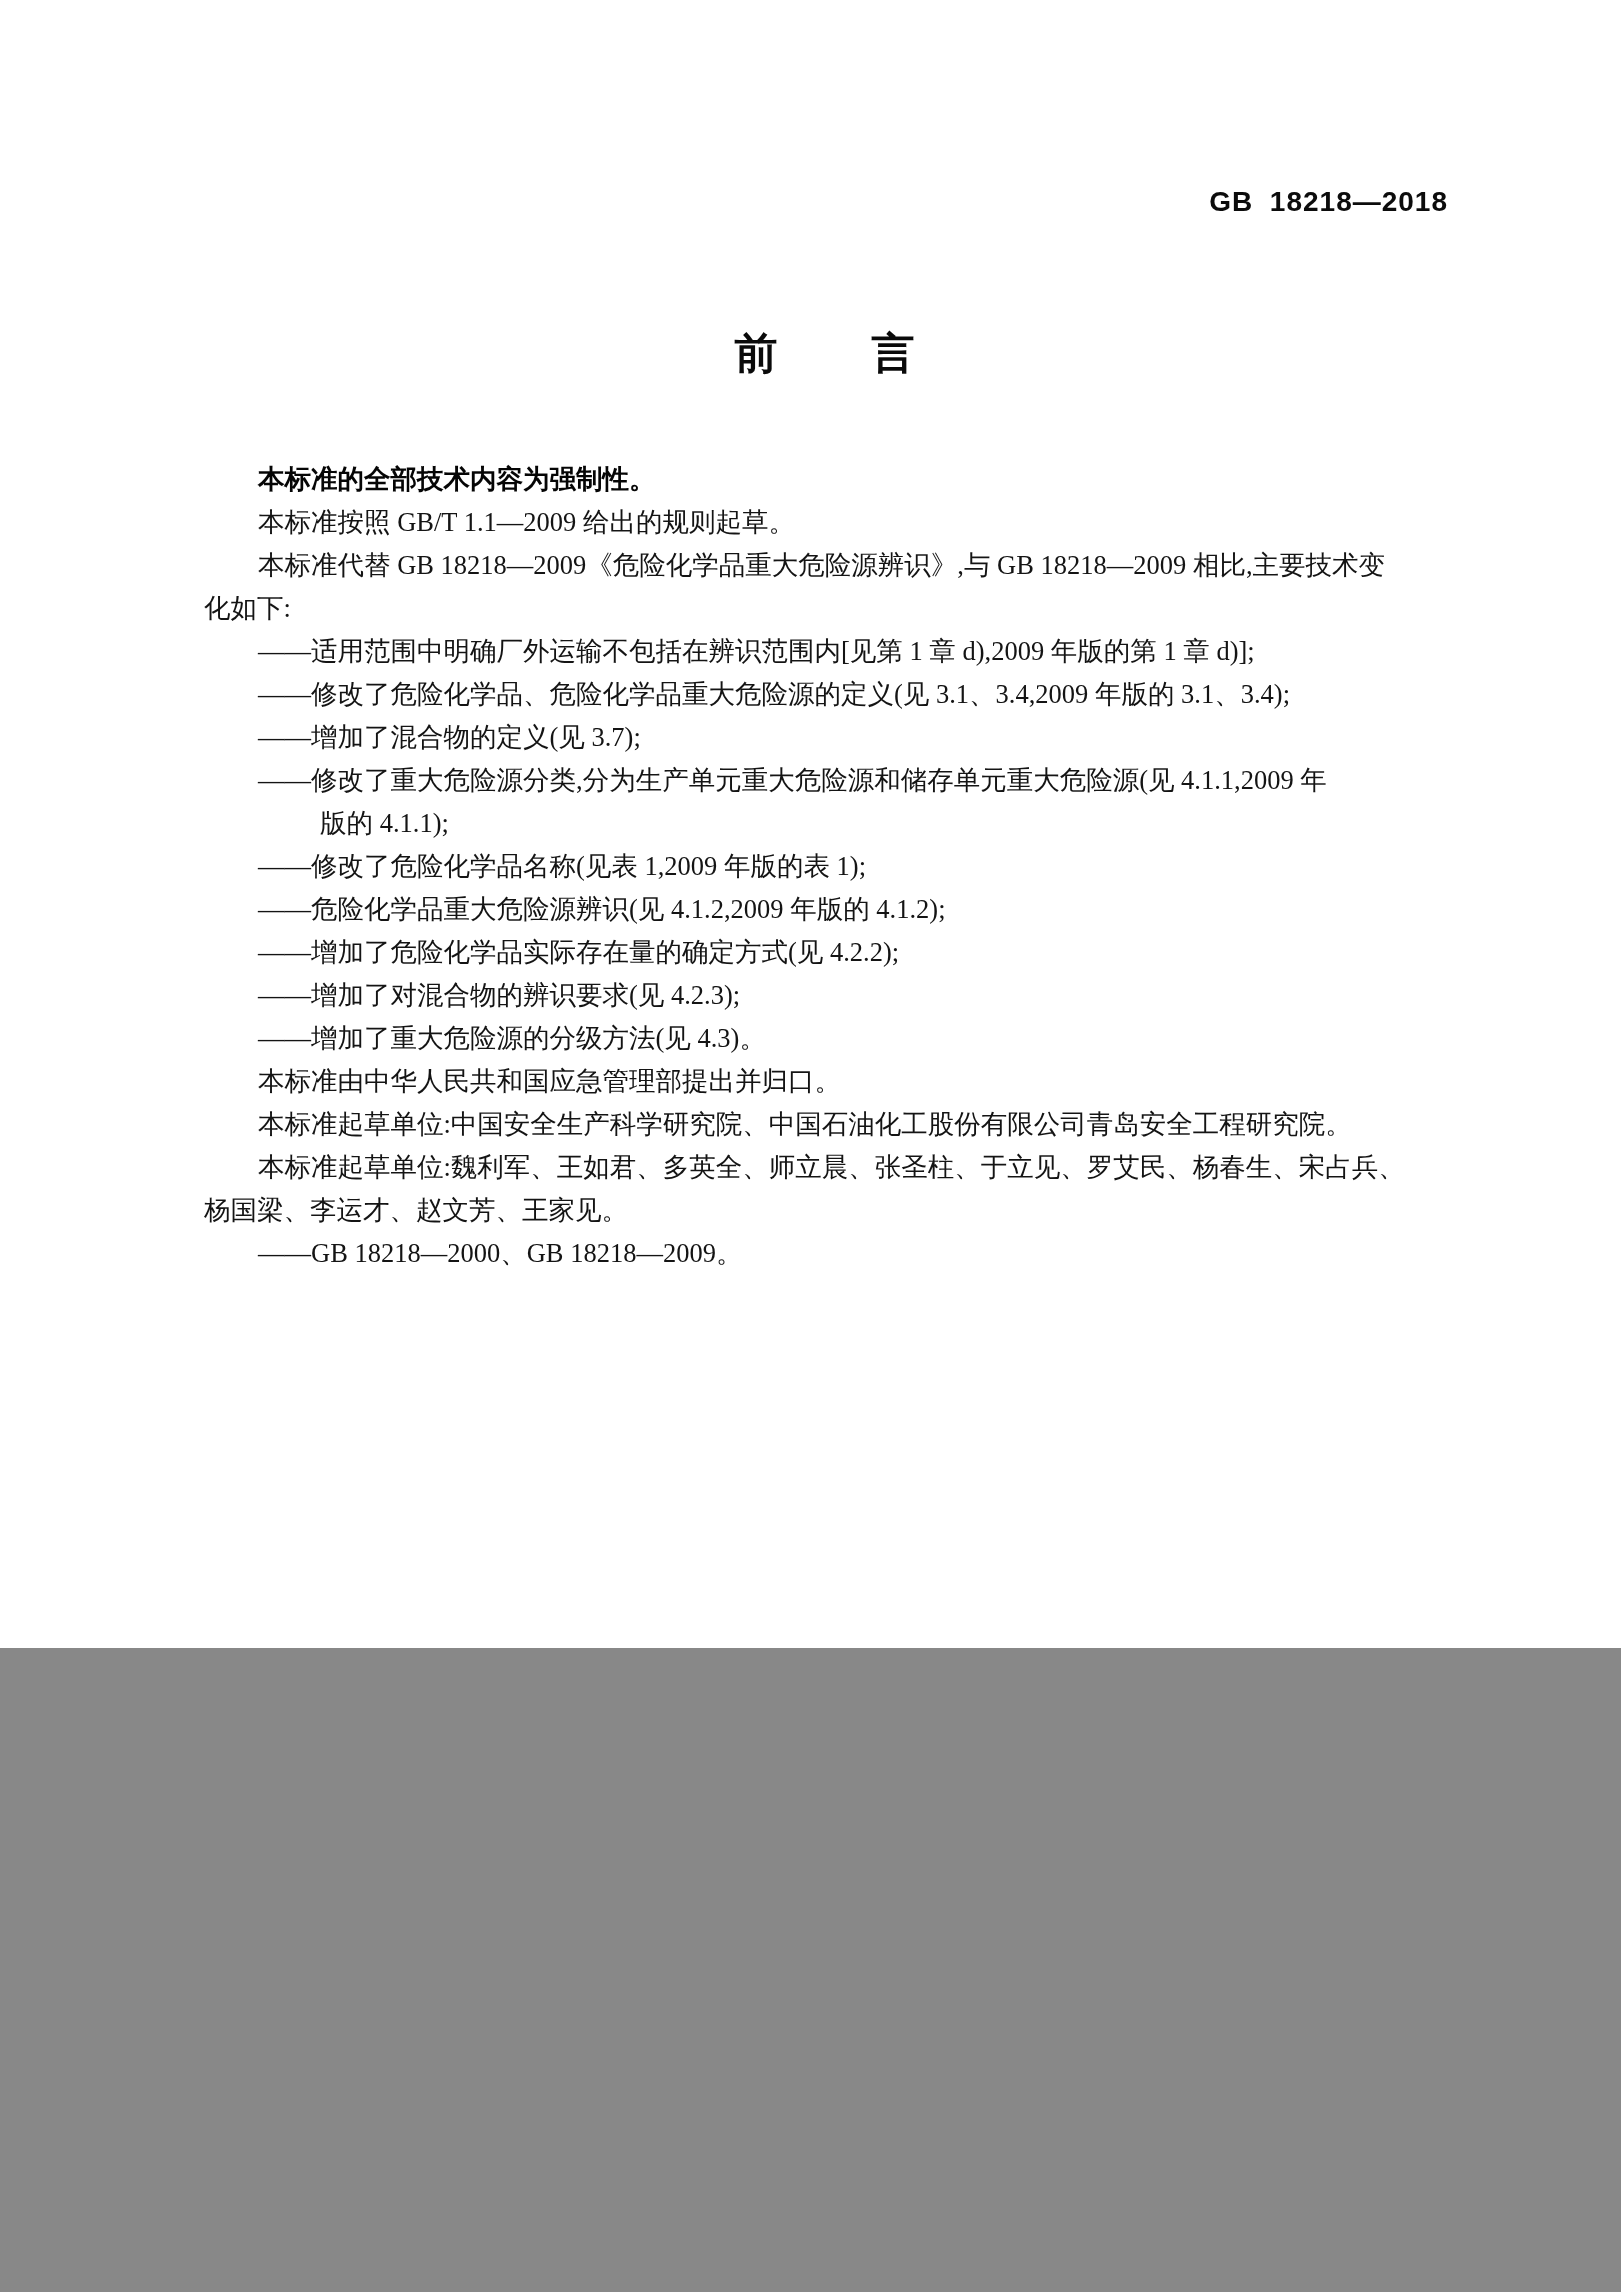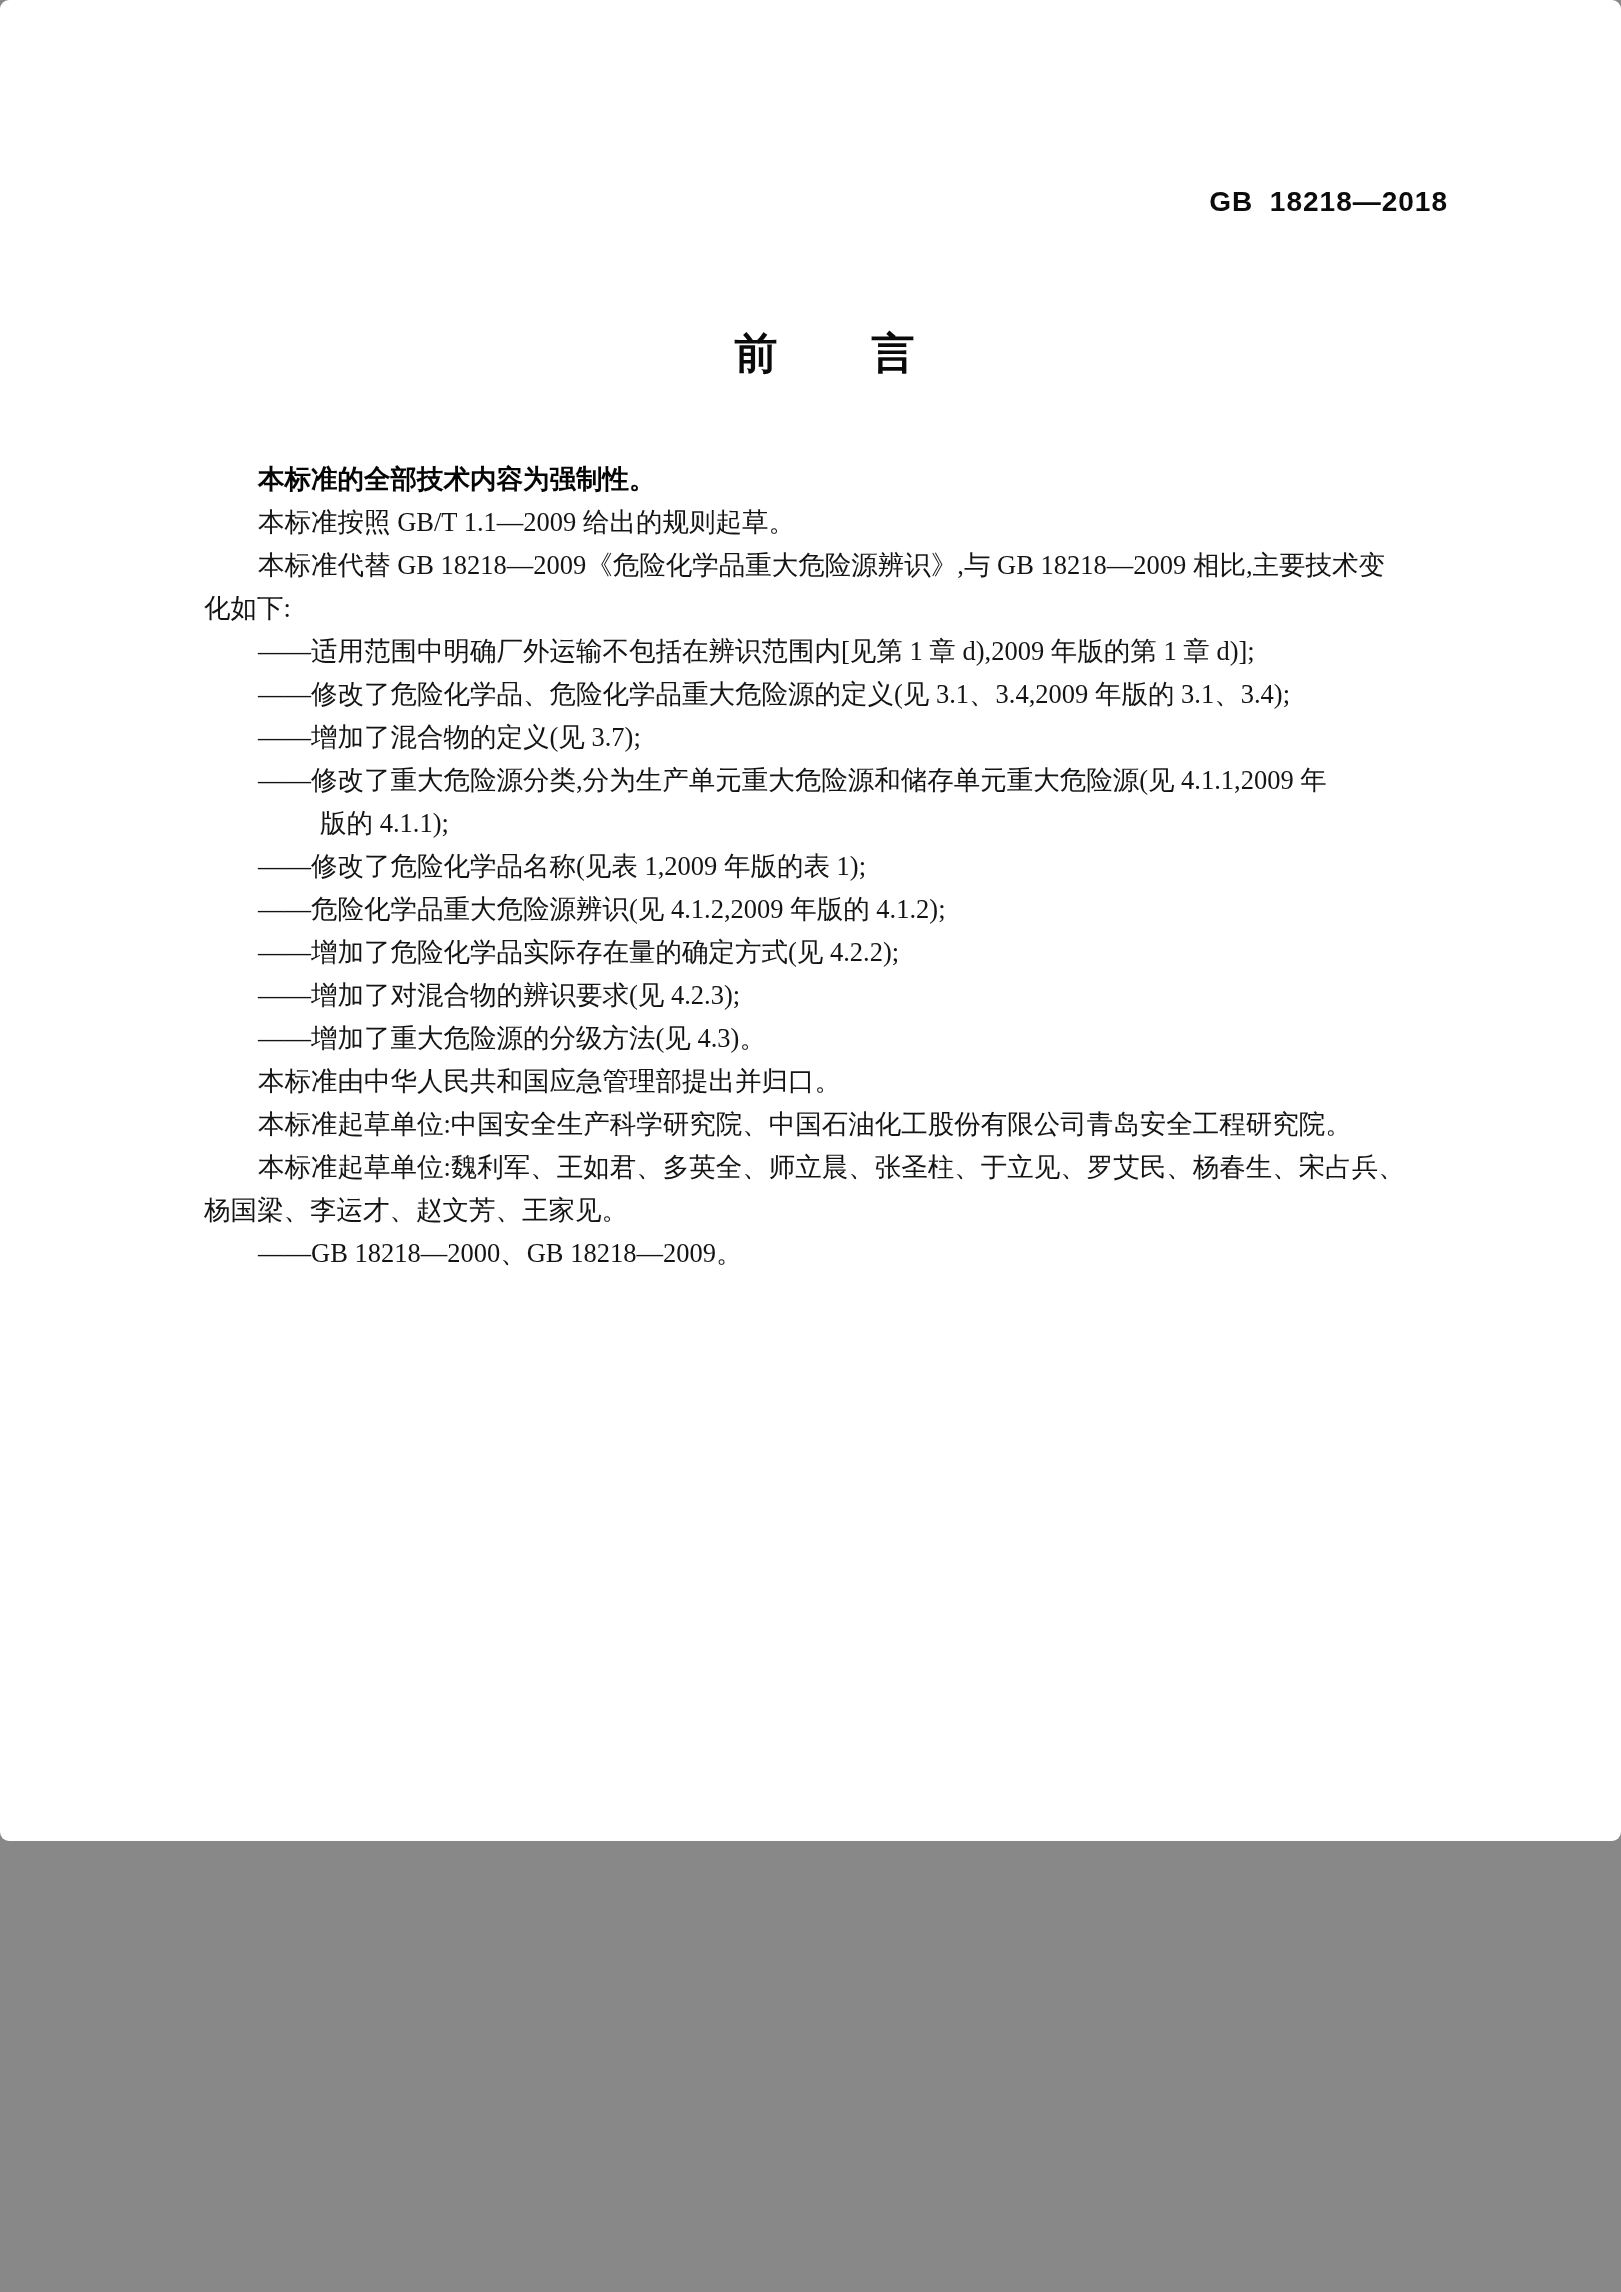--- a/index.html
+++ b/index.html
@@ -1,23 +1,22 @@
 <!DOCTYPE html>
 <html><head>
 <meta charset="utf-8">
 <style>
   html,body{margin:0;padding:0;background:#888;}
   .page{
     position:relative;
-    width:1621px;height:1841px;
+    width:1621px;height:1648px;
     background:#ffffff;
     overflow:hidden;
     font-family:"Liberation Serif","DejaVu Serif",serif;
     color:#111111;
-    border-radius:9px;
   }
   .std-code{
     position:absolute;
     top:186px;right:173px;
     font-family:"Liberation Sans","DejaVu Sans",sans-serif;
     font-weight:bold;
     font-size:28px;
     letter-spacing:1px;
     word-spacing:7.8px;
     color:#0c0c0c;

